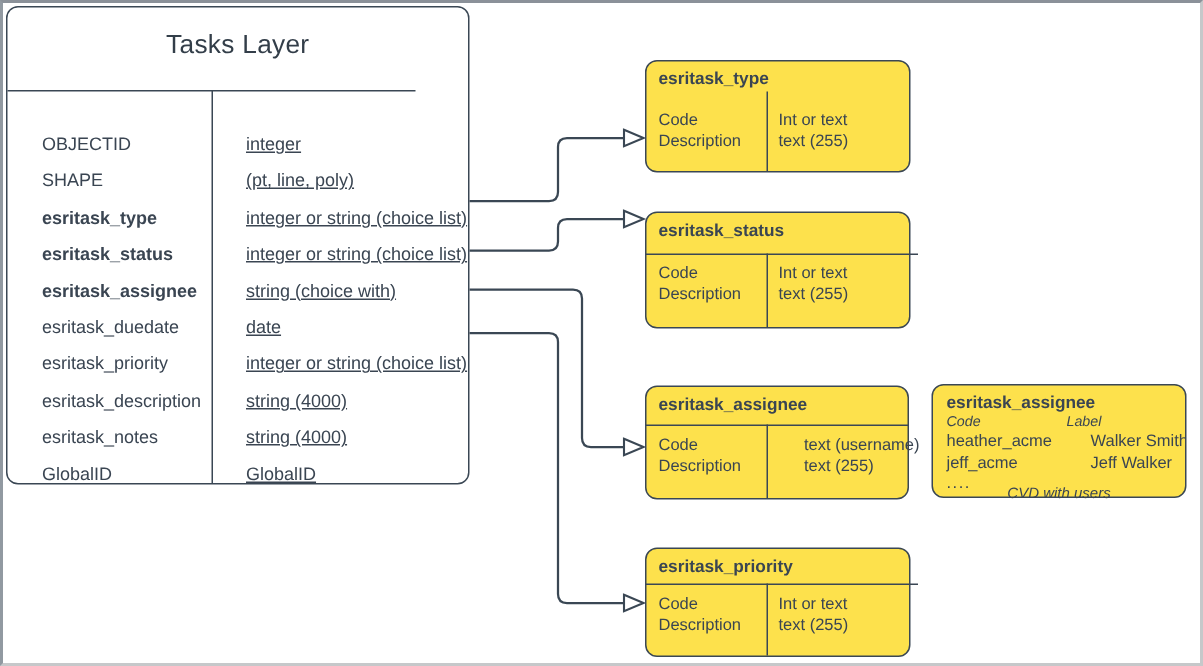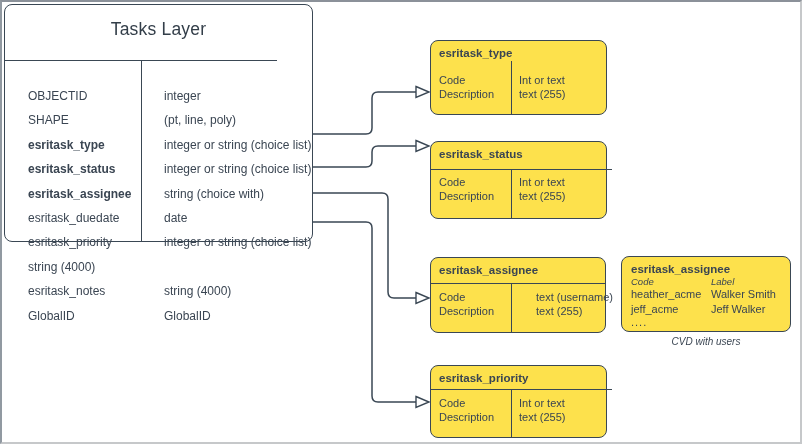--- a/index.html
+++ b/index.html
@@ -8,33 +8,33 @@
     position:relative;width:802px;height:444px;box-sizing:border-box;
     border-top:2px solid #8B9199;border-left:2px solid #9199A1;
     border-right:2px solid #C6C8CA;border-bottom:2px solid #C6C8CA;
     background:#ffffff;overflow:hidden;
   }
   .inner{position:absolute;inset:0;}
   svg.connectors{position:absolute;left:0;top:0;pointer-events:none;}
 
   
   .etable{
-    position:absolute;left:2px;top:2px;width:309px;height:238px;
+    position:absolute;left:2px;top:2px;width:309px;height:319px;
     border:1.6px solid #3A4754;border-radius:8px;background:#fff;box-sizing:border-box;
   }
   .etable-title{
     position:absolute;left:0;top:14px;width:100%;text-align:center;
     font-size:17.5px;letter-spacing:.2px;color:#333E49;
   }
   .etable-titlesep{position:absolute;left:0;top:55px;width:272px;height:0;border-top:1.6px solid #3A4754;}
   .etable-coldiv{position:absolute;left:136px;top:55px;bottom:0;width:0;border-left:1.6px solid #3A4754;}
   .etable-rows{position:absolute;left:16px;top:79px;right:0;}
   .erow{display:grid;grid-template-columns:136px 1fr;line-height:24.4px;font-size:12px;}
   .erow .fname{padding-left:7px;white-space:nowrap;}
-  .erow .ftype{padding-left:7px;white-space:nowrap;}
+  .erow .ftype{padding-left:7px;white-space:nowrap;text-decoration:underline;}
   .erow.bold .fname{font-weight:bold;}
 
   
   .ybox{
     position:absolute;background:#FDE14C;border:1.6px solid #3A4754;border-radius:8px;
     box-sizing:border-box;font-size:11px;
   }
   .ybox-title{position:absolute;left:8px;top:6px;font-weight:bold;font-size:11.5px;white-space:nowrap;}
   .ybox-sep{position:absolute;left:-1px;height:0;border-top:1.6px solid #3A4754;}
   .ybox-div{position:absolute;width:0;border-left:1.6px solid #3A4754;bottom:0;}
@@ -42,24 +42,24 @@
   .ycell div{white-space:nowrap;}
 
   
   .cvdbox{
     position:absolute;left:619px;top:254px;width:170px;height:76px;
     background:#FDE14C;border:1.6px solid #3A4754;border-radius:8px;
     box-sizing:border-box;padding:5px 9px;overflow:hidden;
   }
   .cvd-title{font-weight:bold;font-size:11.5px;line-height:14px;}
   .cvd-heads{display:grid;grid-template-columns:80px 1fr;font-size:9.5px;font-style:italic;line-height:11px;}
-  .cvd-row{display:grid;grid-template-columns:80px 1fr;font-size:11px;line-height:14.5px;white-space:nowrap;}
+  .cvd-row{display:grid;grid-template-columns:80px 1fr;font-size:11px;line-height:14.5px;white-space:nowrap;gap:16px;}
   .cvd-ellipsis{font-size:11px;line-height:13px;letter-spacing:1px;}
   .cvd-caption{
-    position:absolute;left:619px;top:334px;width:170px;text-align:center;
+    position:absolute;left:619px;top:322px;width:170px;text-align:center;
     font-size:10px;font-style:italic;color:#3A4552;
   }
 </style>
 </head>
 <body>
 
 <div class="canvas">
   <div class="inner">
 
     <svg class="connectors" width="798" height="440" viewBox="0 0 798 440">
@@ -104,20 +104,21 @@
           </div>
         <div class="erow">
             <span class="fname">esritask_duedate</span>
             <span class="ftype">date</span>
           </div>
         <div class="erow">
             <span class="fname">esritask_priority</span>
             <span class="ftype">integer or string (choice list)</span>
           </div>
         <div class="erow">
+            <span class="fname">esritask_description</span>
             <span class="ftype">string (4000)</span>
           </div>
         <div class="erow">
             <span class="fname">esritask_notes</span>
             <span class="ftype">string (4000)</span>
           </div>
         <div class="erow">
             <span class="fname">GlobalID</span>
             <span class="ftype">GlobalID</span>
           </div>

